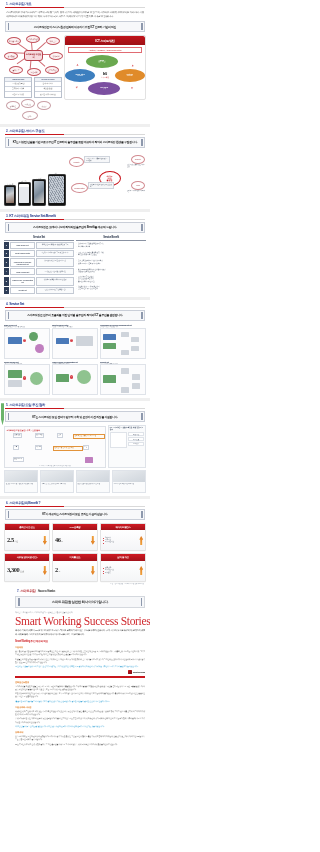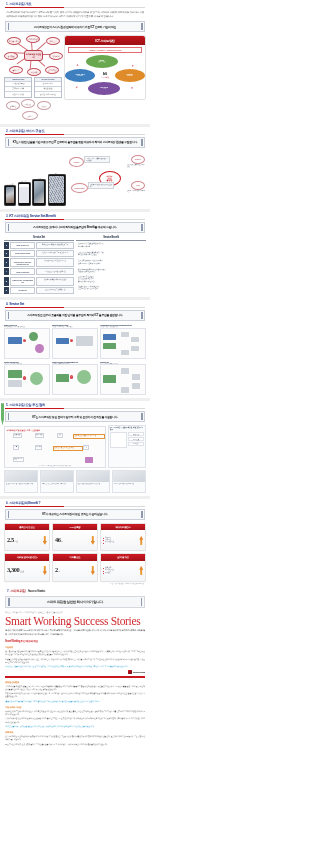--- a/index.html
+++ b/index.html
@@ -147,21 +147,21 @@
         font-family:"Liberation Serif",serif;}
   .kunit{font-size:1.9px;color:#555;margin-left:.6px;}
   .kdown{width:4.4px;height:9px;background:linear-gradient(to bottom,#f0a13c,#e07d24);
          clip-path:polygon(28% 0,72% 0,72% 58%,100% 58%,50% 100%,0 58%,28% 58%);}
   .kbul{font-size:1.6px;color:#4b5462;line-height:1.5;letter-spacing:-.2px;}
   .kbul div{position:relative;padding-left:2px;}
   .kbul div:before{content:"";position:absolute;left:0;top:1.4px;width:1px;height:1px;background:#d8434b;}
   .knote{font-size:1.45px;color:#9aa2ae;text-align:right;padding:1.4px 2px 0 0;}
 
   
-  .art{padding:0 5px;}
+  .art{padding:0 5px;margin-left:10px;}
   .artbanner{border:.7px solid #d4d8de;background:#f6f7f9;text-align:center;font-size:3.4px;
              font-weight:bold;color:#1f1f1f;padding:3px 0;letter-spacing:-.3px;position:relative;margin:2px 0 2.5px 0;}
   .artbanner:before,.artbanner:after{content:"";position:absolute;top:1.2px;bottom:1.2px;width:1.5px;background:#8e99ad;}
   .artbanner:before{left:2px;} .artbanner:after{right:2px;}
   .kicker{font-size:1.9px;color:#8a8f98;letter-spacing:-.2px;margin-bottom:1px;}
   .bigtitle{font-family:"Liberation Serif","DejaVu Serif",serif;font-size:11.5px;color:#d02a2f;
             letter-spacing:-.3px;line-height:1.05;margin:1px 0 2.5px 0;white-space:nowrap;}
   .dek{font-size:2.3px;color:#4b4b4b;line-height:1.55;letter-spacing:-.25px;margin-bottom:3px;text-align:justify;}
   .subhead{font-size:2.6px;color:#d02a2f;font-weight:bold;letter-spacing:-.25px;margin:3px 0 1px 0;}
   .subhead.og{color:#e07a1f;}

